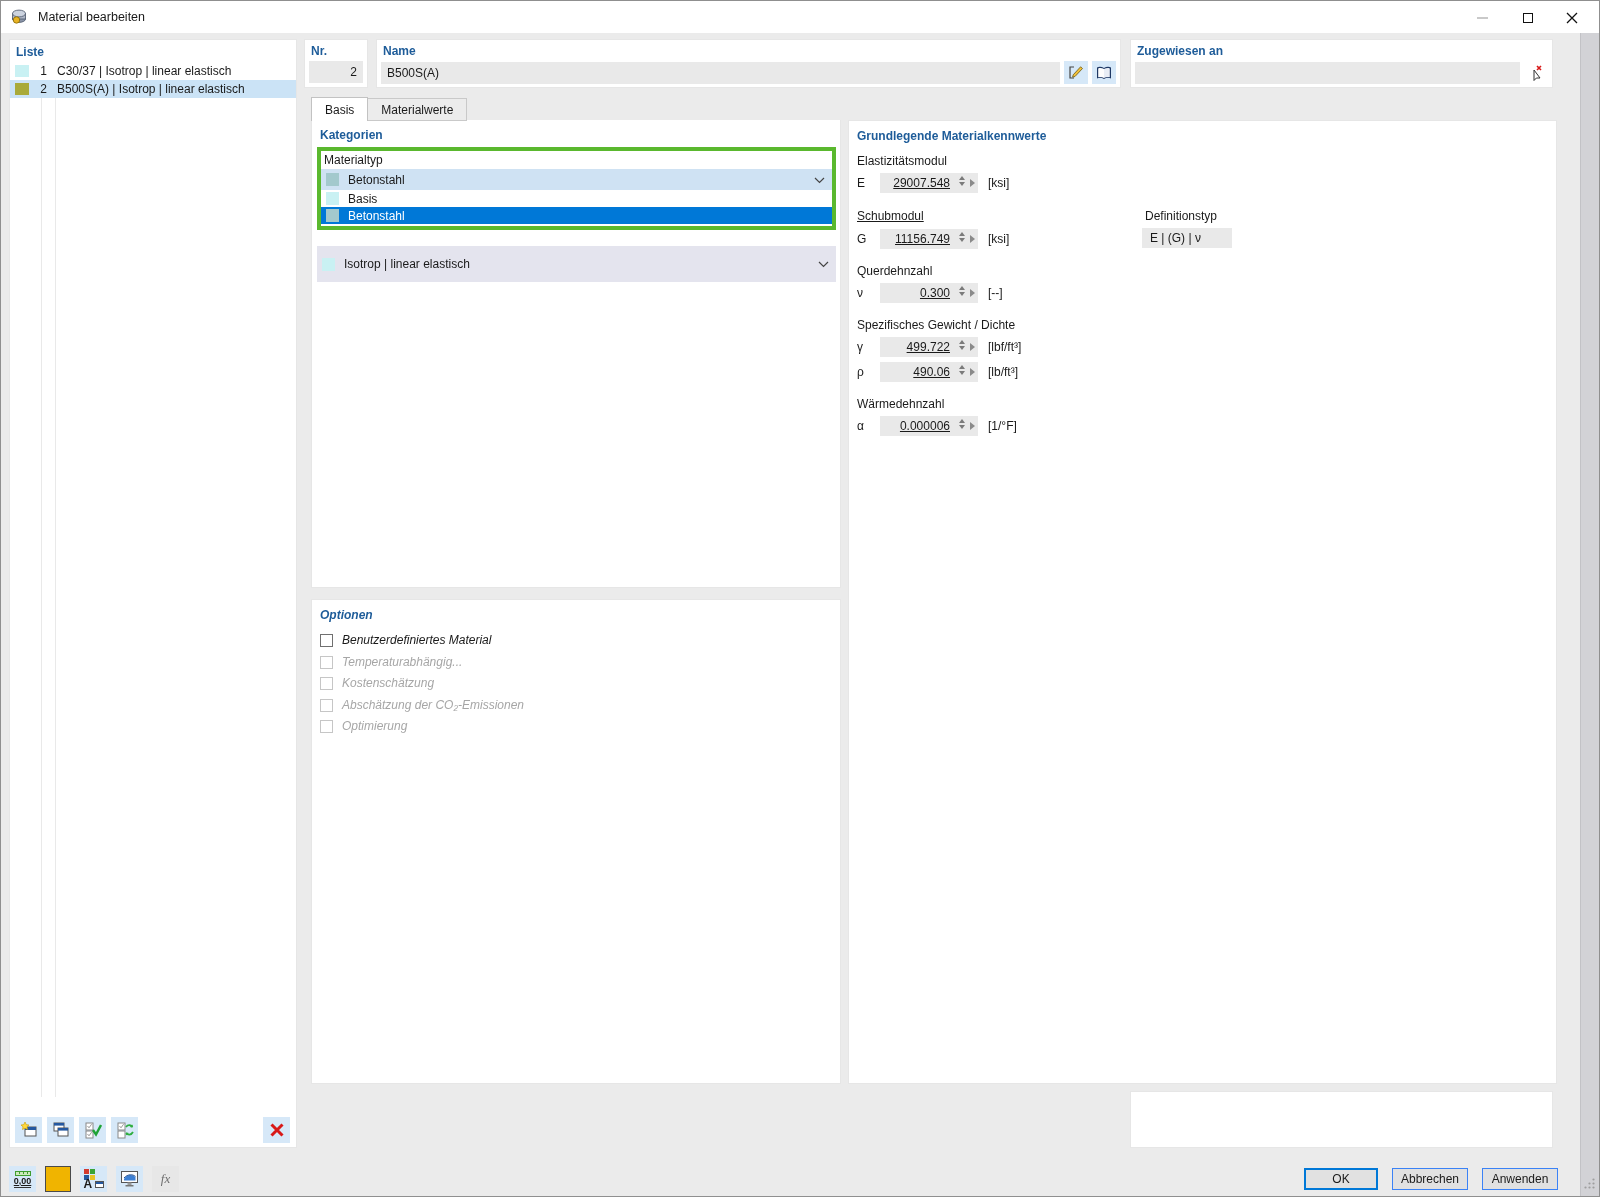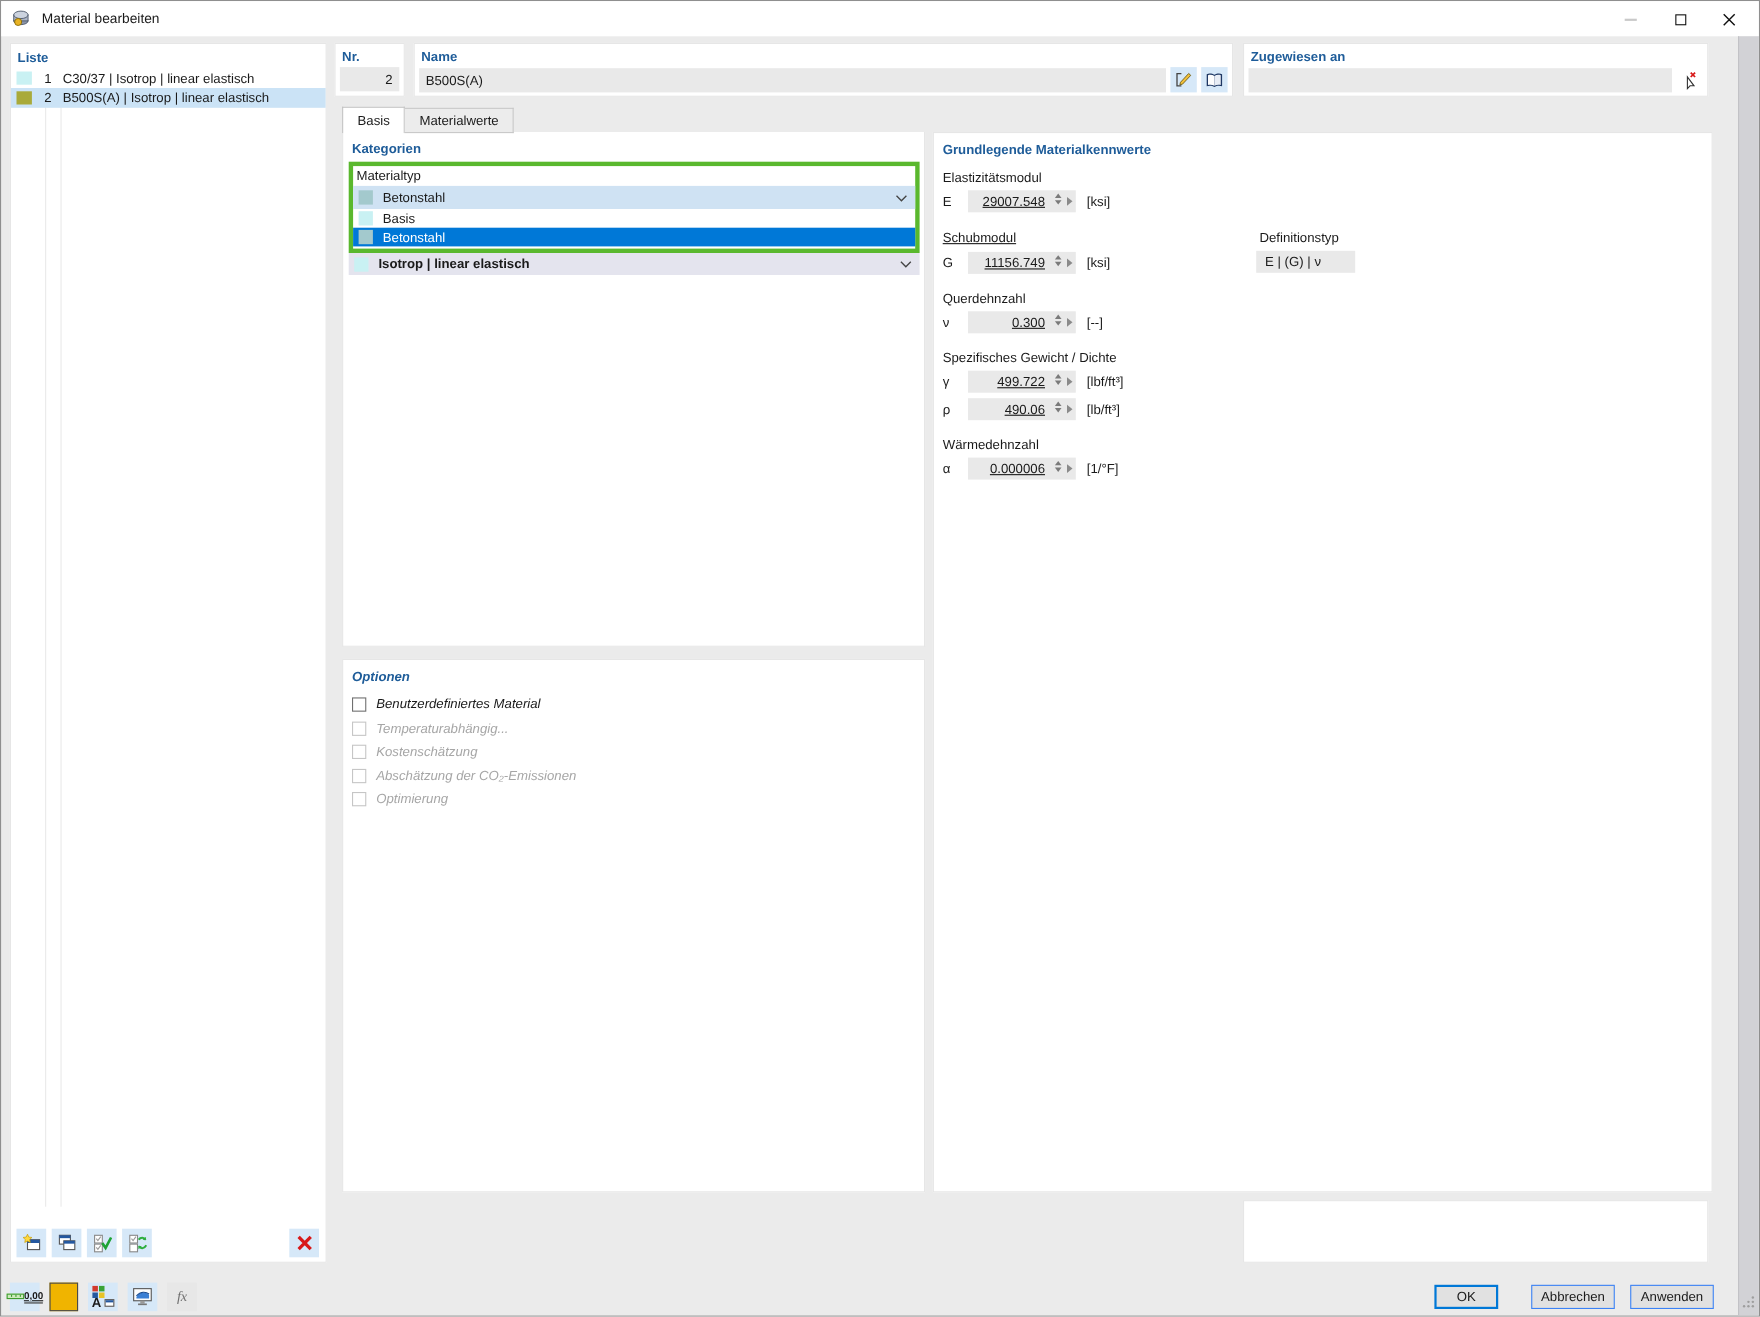--- a/index.html
+++ b/index.html
@@ -70,21 +70,21 @@
   .combo{position:relative;display:flex;align-items:center;cursor:pointer;}
   .combo .swatch{width:13px;height:13px;flex:0 0 auto;}
   .combo .ctext{margin-left:9px;white-space:nowrap;}
   .combo .chev{position:absolute;right:7px;top:50%;transform:translateY(-50%);}
   .combo-main{height:21px;background:var(--combo-blue);padding-left:5px;}
   .dd-option{position:relative;height:17px;display:flex;align-items:center;padding-left:5px;cursor:pointer;}
   .dd-option .swatch{width:13px;height:13px;}
   .dd-option .otext{margin-left:9px;}
   .dd-option.selected{background:var(--selection-blue);color:#fff;}
   .green-box .pad{height:2px;}
-  .combo-model{position:absolute;left:5px;top:110px;width:519px;height:20px;background:var(--combo-lavender);padding-left:5px;font-weight:bold;}
+  .combo-model{position:absolute;left:5px;top:126px;width:519px;height:36px;background:var(--combo-lavender);padding-left:5px;}
 
   
   .optionen-panel{left:310px;top:598px;width:530px;height:485px;font-style:italic;}
   .chk-row{position:absolute;left:8px;display:flex;align-items:center;height:18px;cursor:default;}
   .chk-box{width:13px;height:13px;background:#fff;border:1px solid #707070;margin-right:9px;flex:0 0 auto;}
   .chk-row.disabled .chk-box{border-color:#c6c6c6;}
   .chk-row.disabled .chk-label{color:#a6a6a6;}
 
   
   .kennwerte-panel{left:847px;top:119px;width:709px;height:964px;}
@@ -103,33 +103,33 @@
   .kommentar-panel{left:310px;top:1090px;width:810px;height:57px;}
   .kommentar-combo{position:absolute;left:8px;top:25px;width:768px;height:19px;background:var(--combo-lavender);}
   .kommentar-btn{position:absolute;right:6px;top:23px;width:22px;height:22px;background:#e9e9e9;display:flex;align-items:center;justify-content:center;cursor:pointer;}
   .preview-panel{left:1129px;top:1090px;width:423px;height:57px;}
 
   
   .bbar-icons{position:absolute;left:8px;top:1165px;display:flex;gap:9px;}
   .bicon{width:27px;height:26px;display:flex;align-items:center;justify-content:center;cursor:pointer;}
   .bicon.blue{background:var(--icon-btn-blue);}
   .bicon.gray{background:#e7e7e7;}
-  .units-inner{display:flex;align-items:center;line-height:1;text-decoration:underline;}
+  .units-inner{display:flex;flex-direction:column;align-items:center;line-height:1;text-decoration:underline;}
   .ruler{width:16px;height:5px;background:#cdeabc;border:1px solid #3f9d2f;margin-bottom:1px;position:relative;}
   .ruler:before{content:"";position:absolute;left:3px;top:0;width:1px;height:2px;background:#3f9d2f;box-shadow:4px 0 #3f9d2f,8px 0 #3f9d2f;}
   .units-text{font-size:9px;font-weight:700;border-bottom:1px solid #333;padding-bottom:1px;}
   .color-btn{width:26px;height:26px;background:#f0b400;border:1.5px solid #4a4a4a;cursor:pointer;}
   .font-inner{position:relative;width:20px;height:20px;}
   .fi-sq{position:absolute;width:5px;height:5px;}
   .fi-a{position:absolute;left:0;bottom:-2px;font-weight:700;font-size:12px;}
   .fi-win{position:absolute;right:0;bottom:1px;width:9px;height:7px;border:1px solid #555;background:#fff;}
   .fi-win:before{content:"";display:block;height:2px;background:#2458a0;}
   .fx-text{font-family:"Liberation Serif",serif;font-style:italic;font-size:13px;color:#6f6f6f;}
   .btn{position:absolute;top:1167px;height:22px;background:#e1e1e1;border:1px solid #3b82f6;display:flex;align-items:center;justify-content:center;cursor:pointer;font-size:12px;}
-  .btn-ok{left:1303px;width:58px;border:2px solid var(--selection-blue);}
+  .btn-ok{left:1303px;width:74px;border:2px solid var(--selection-blue);}
   .btn-cancel{left:1391px;width:76px;}
   .btn-apply{left:1481px;width:76px;}
   .resize-grip{position:absolute;right:3px;bottom:3px;}
 </style>
 </head>
 <body>
 
 <div class="window">
 
   <div class="titlebar">

